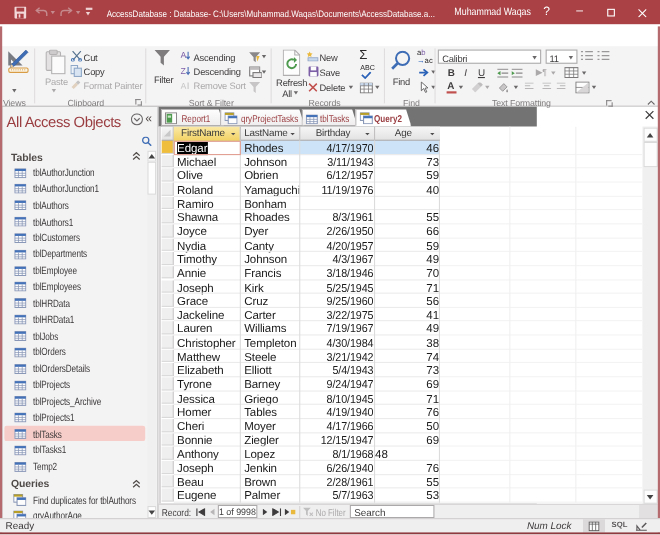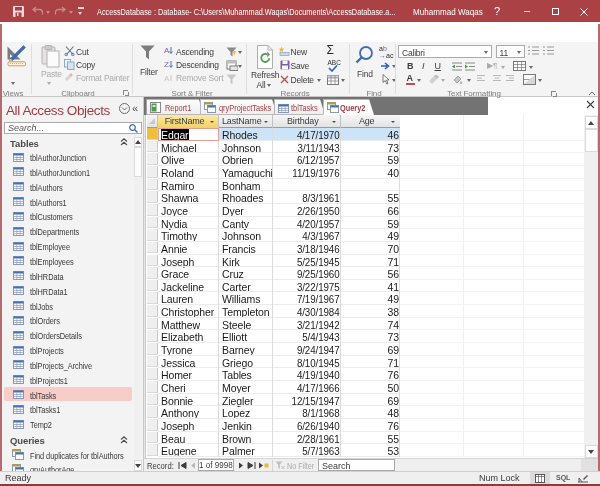--- a/index.html
+++ b/index.html
@@ -312,21 +312,20 @@
   </div>
 
   <div id="content" class="abs">
     <div id="nav">
       <h1>All Access Objects</h1>
       <svg class="abs" style="left:117px;top:6px;" width="11" height="11" viewBox="0 0 11 11">
         <circle cx="5.5" cy="5.5" r="5" fill="none" stroke="#6A6868" stroke-width="1"></circle>
         <path d="M3 4.5 L5.5 7 L8 4.5" stroke="#6A6868" stroke-width="1" fill="none"></path>
       </svg>
       <div class="abs" style="left:130px;top:5px;font-size:11px;color:#4E4A48;">«</div>
-      <div id="navsearch">Search...</div>
       <svg class="abs" style="left:127px;top:27px;" width="9" height="9" viewBox="0 0 9 9">
         <circle cx="3.5" cy="3.5" r="2.8" fill="none" stroke="#3E6DB5" stroke-width="1.2"></circle>
         <path d="M5.5 5.5 L8.5 8.5" stroke="#3E6DB5" stroke-width="1.4"></path>
       </svg>
       <div id="navlist">
           <div class="navhdr" style="top:40.5px;">Tables</div>
           <svg class="abs" style="left:118px;top:41px;" width="8" height="8" viewBox="0 0 8 8">
             <path d="M1 3.5 L4 0.8 L7 3.5 M1 7 L4 4.3 L7 7" stroke="#4E4A48" stroke-width="1.1" fill="none"></path>
           </svg>
           <svg class="abs" style="left:11px;top:55.5px;" width="11" height="9" viewBox="0 0 11 9">
@@ -682,21 +681,21 @@
           <div class="dcell" style="left:17px;top:279.65000000000003px;">Bonnie</div>
           <div class="dcell" style="left:78px;top:279.65000000000003px;">Ziegler</div>
           <div class="dcell" style="left:128.5px;top:279.65000000000003px;width:66.5px;text-align:right;transform:scaleX(0.93);transform-origin:100% 0;">12/15/1947</div>
           <div class="dcell" style="left:197px;top:279.65000000000003px;width:58.10000000000001px;text-align:right;">69</div>
           <div class="abs" style="left:14px;top:290.3px;width:242.3px;height:1px;background:#EBEBEB;"></div>
           <div class="abs" style="left:256.3px;top:290.3px;width:183.7px;height:1px;background:#F3F3F3;"></div>
           <div class="rsel" style="top:291.3px;height:11.65px;background:#F0EFEF;"></div>
           <div class="dcell" style="left:17px;top:292.3px;">Anthony</div>
           <div class="dcell" style="left:78px;top:292.3px;">Lopez</div>
           <div class="dcell" style="left:128.5px;top:292.3px;width:66.5px;text-align:right;transform:scaleX(0.93);transform-origin:100% 0;">8/1/1968</div>
-          <div class="dcell" style="left:197px;top:292.3px;width:58.10000000000001px;text-align:right;">48</div>
+          <div class="dcell" style="left:197px;top:292.3px;width:58.10000000000001px;text-align:left;">48</div>
           <div class="abs" style="left:14px;top:302.95px;width:242.3px;height:1px;background:#EBEBEB;"></div>
           <div class="abs" style="left:256.3px;top:302.95px;width:183.7px;height:1px;background:#F3F3F3;"></div>
           <div class="rsel" style="top:303.95px;height:11.65px;background:#F0EFEF;"></div>
           <div class="dcell" style="left:17px;top:304.95px;">Joseph</div>
           <div class="dcell" style="left:78px;top:304.95px;">Jenkin</div>
           <div class="dcell" style="left:128.5px;top:304.95px;width:66.5px;text-align:right;transform:scaleX(0.93);transform-origin:100% 0;">6/26/1940</div>
           <div class="dcell" style="left:197px;top:304.95px;width:58.10000000000001px;text-align:right;">76</div>
           <div class="abs" style="left:14px;top:315.59999999999997px;width:242.3px;height:1px;background:#EBEBEB;"></div>
           <div class="abs" style="left:256.3px;top:315.59999999999997px;width:183.7px;height:1px;background:#F3F3F3;"></div>
           <div class="rsel" style="top:316.6px;height:11.65px;background:#F0EFEF;"></div>
@@ -763,21 +762,21 @@
           <div class="abs" style="left:437px;top:0px;width:17px;height:13px;background:#E2E0E0;"></div>
         </div>
     </div>
   </div>
 
   <div id="lb" class="abs"></div>
   <div id="rb" class="abs"></div>
 
   <div id="statusbar" class="abs">
     <span style="position:absolute;left:5px;top:1px;">Ready</span>
-    <span style="position:absolute;left:479px;top:1px;">Num Lock</span>
+    <span style="position:absolute;left:479px;top:1px;font-style:italic;">Num Lock</span>
     <div class="abs" style="left:530px;top:0;width:20px;height:12px;background:#DBD9D9;">
       <svg style="margin:2px auto 0 5px;" width="10" height="9" viewBox="0 0 10 9">
         <rect x="0.5" y="0.5" width="9" height="8" fill="#FDFDFD" stroke="#5A5858"></rect>
         <path d="M0.5 2.5 L9.5 2.5 M3.5 0.5 L3.5 8.5 M6.5 0.5 L6.5 8.5" stroke="#5A5858" stroke-width="0.7"></path>
       </svg>
     </div>
     <span style="position:absolute;left:556px;top:2px;font-size:7px;font-weight:bold;color:#5A5858;">SQL</span>
     <svg class="abs" style="left:578px;top:2px;" width="11" height="9" viewBox="0 0 11 9">
       <path d="M0 8 L10 8 M1 8 L1 4 L4 8" fill="none" stroke="#5A5858" stroke-width="1"></path>
       <path d="M5 5 L9 1 L10 2 L6 6 Z" fill="#5A5858"></path>

